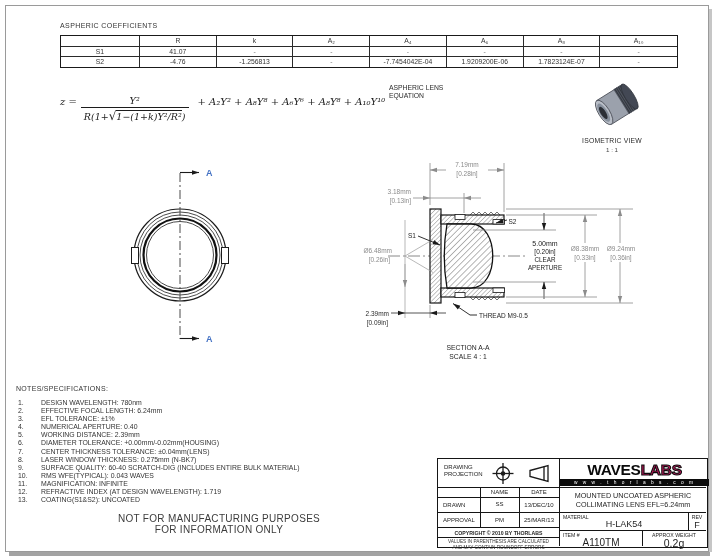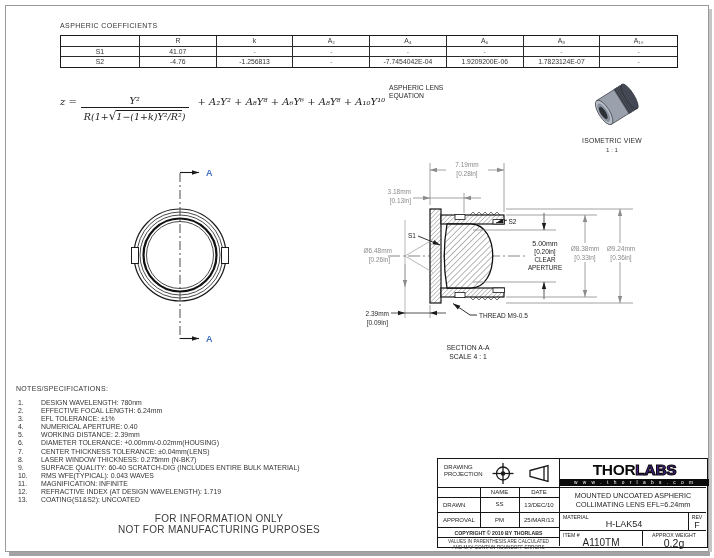--- a/index.html
+++ b/index.html
@@ -48,21 +48,21 @@
 
   
   .tb{left:437px;top:458px;width:271px;height:90px;border:1.4px solid #151515;box-sizing:border-box;}
   .tb .ln{position:absolute;background:#151515;}
   .tb .t{position:absolute;font-size:6px;color:#1e1e1e;}
   .tb .small{font-size:5.2px;}
   .tb .tiny{font-size:4.7px;color:#333;}
   .tb .ctr{text-align:center;}
   .logo{position:absolute;left:122px;top:2px;width:149px;text-align:center;line-height:17px;
         font-weight:800;font-size:15.5px;letter-spacing:-.3px;color:#0a0a0a;}
-  .logo .labs{color:#4c1d95;-webkit-text-stroke:1.1px #0a0a0a;}
+  .logo .labs{color:#be185d;-webkit-text-stroke:1.1px #0a0a0a;}
   .logo-bar{position:absolute;left:122px;top:19.5px;width:149px;height:7.5px;background:#0b0b0b;
             color:#fff;font-size:4.8px;letter-spacing:2px;text-align:center;line-height:7.5px;}
 
   svg text{font-family:"Liberation Sans",sans-serif;}
 </style>
 </head>
 <body>
 
 <div class="screen">
 
@@ -318,22 +318,22 @@
         <span class="n">12.</span>
         <span>REFRACTIVE INDEX (AT DESIGN WAVELENGTH): 1.719</span>
       </div>
     <div class="row">
         <span class="n">13.</span>
         <span>COATING(S1&amp;S2): UNCOATED</span>
       </div>
   </div>
 
   <div class="abs footer">
+    <div>NOT FOR MANUFACTURING PURPOSES</div>
     <div>FOR INFORMATION ONLY</div>
-    <div>NOT FOR MANUFACTURING PURPOSES</div>
   </div>
 
   <div class="abs tb">
 
     <div class="ln" style="left:121px;top:0;width:1.2px;height:87.2px;"></div>
     <div class="ln" style="left:0;top:28px;width:121px;height:1px;"></div>
     <div class="ln" style="left:0;top:38px;width:121px;height:1px;"></div>
     <div class="ln" style="left:0;top:53px;width:121px;height:1px;"></div>
     <div class="ln" style="left:0;top:68px;width:121px;height:1px;"></div>
     <div class="ln" style="left:0;top:78px;width:121px;height:1px;"></div>
@@ -368,21 +368,21 @@
     <div class="t ctr" style="left:81px;top:42.5px;width:40px;">13/DEC/10</div>
 
     <div class="t" style="left:5px;top:57.5px;">APPROVAL</div>
     <div class="t ctr" style="left:42px;top:57.5px;width:39px;">PM</div>
     <div class="t ctr" style="left:81px;top:57.5px;width:40px;">25/MAR/13</div>
 
     <div class="t small ctr" style="left:0;top:70.5px;width:121px;font-weight:bold;">COPYRIGHT © 2010 BY THORLABS</div>
     <div class="t tiny ctr" style="left:0;top:80px;width:121px;">VALUES IN PARENTHESIS ARE CALCULATED</div>
     <div class="t tiny ctr" style="left:0;top:85.5px;width:121px;">AND MAY CONTAIN ROUNDOFF ERRORS</div>
 
-    <div class="logo"><span>THOR</span><span class="labs">LABS</span></div>
+    <div class="logo"><span>WAVES</span><span class="labs">LABS</span></div>
     <div class="logo-bar">w w w . t h o r l a b s . c o m</div>
 
     <div class="t ctr" style="left:122px;top:31.5px;width:146px;font-size:7.2px;">MOUNTED UNCOATED ASPHERIC</div>
     <div class="t ctr" style="left:122px;top:41px;width:146px;font-size:7.2px;">COLLIMATING LENS  EFL=6.24mm</div>
 
     <div class="t small" style="left:125px;top:55px;">MATERIAL</div>
     <div class="t ctr" style="left:122px;top:60px;width:128px;font-size:9px;text-align:center;">H-LAK54</div>
     <div class="t small ctr" style="left:250px;top:55px;width:18px;">REV</div>
     <div class="t ctr" style="left:250px;top:61px;width:18px;font-size:9px;">F</div>
 

